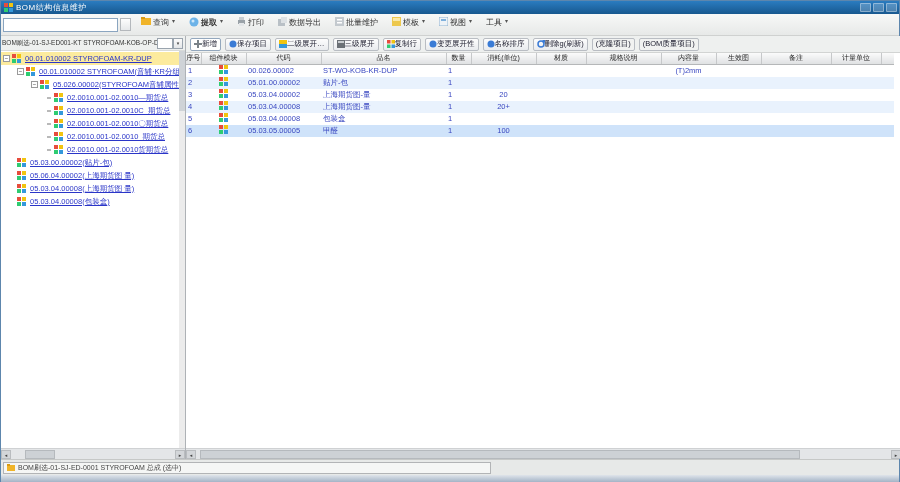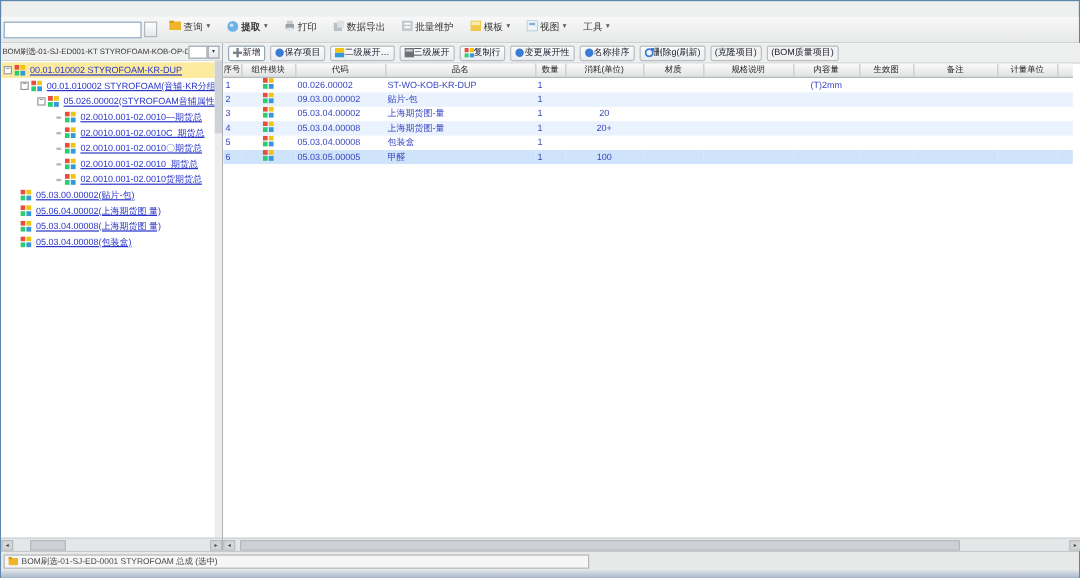--- a/index.html
+++ b/index.html
@@ -87,20 +87,34 @@
     display:flex; align-items:center; padding:0 2px; }
   .statusbox { width:488px; height:12px; border:1px solid #b2b4b6; background:#f5f6f5; display:flex; align-items:center; gap:3px; padding:0 3px; }
   .statusbox .stext { font-size:7px; color:#444; white-space:nowrap; overflow:hidden; }
   .bottomstrip { position:absolute; left:0; top:474px; width:100%; height:8px; background:linear-gradient(#dfe4ea,#9cadc1); }
 </style>
 </head>
 <body>
 
 <div id="window">
 
+  <div class="titlebar">
+    <svg class="ico" width="9" height="9">
+      <rect x="0" y="0" width="4" height="4" fill="#e74c3c"></rect>
+        <rect x="5" y="0" width="4" height="4" fill="#f1c40f"></rect>
+      <rect x="0" y="5" width="4" height="4" fill="#2ecc71"></rect>
+        <rect x="5" y="5" width="4" height="4" fill="#3498db"></rect>
+    </svg>
+    <span class="ttext">BOM结构信息维护</span>
+    <div class="winbtns">
+      <div class="winbtn"></div>
+      <div class="winbtn"></div>
+      <div class="winbtn"></div>
+    </div>
+  </div>
 
   <div class="toolbar1">
     <input class="tb-input" value="" style="">
     <div class="tb-mini"></div>
 
     <div class="tbtn">
       <svg class="ico" width="10" height="8">
         <rect x="0" y="1" width="10" height="7" fill="#f0b429"></rect>
           <rect x="0" y="0" width="4" height="2" fill="#d99a13"></rect>
       </svg>
@@ -418,21 +432,21 @@
             <td></td>
           </tr>
           <tr class="alt">
             <td class="c-no">2</td>
             <td class="c-mod"><svg width="10" height="10">
                   <rect width="4" height="4" fill="#e74c3c"></rect>
                   <rect x="5" width="4" height="4" fill="#f1c40f"></rect>
                   <rect y="5" width="4" height="4" fill="#2ecc71"></rect>
                   <rect x="5" y="5" width="4" height="4" fill="#3498db"></rect>
                 </svg></td>
-            <td class="c-code">09.03.00.00002</td>
+            <td class="c-code">05.01.00.00002</td>
             <td class="c-name">贴片-包</td>
             <td class="c-qty">1</td>
             <td class="c-cons"></td>
             <td></td>
             <td></td>
             <td class="c-cap"></td>
             <td></td>
             <td></td>
             <td></td>
             <td></td>

